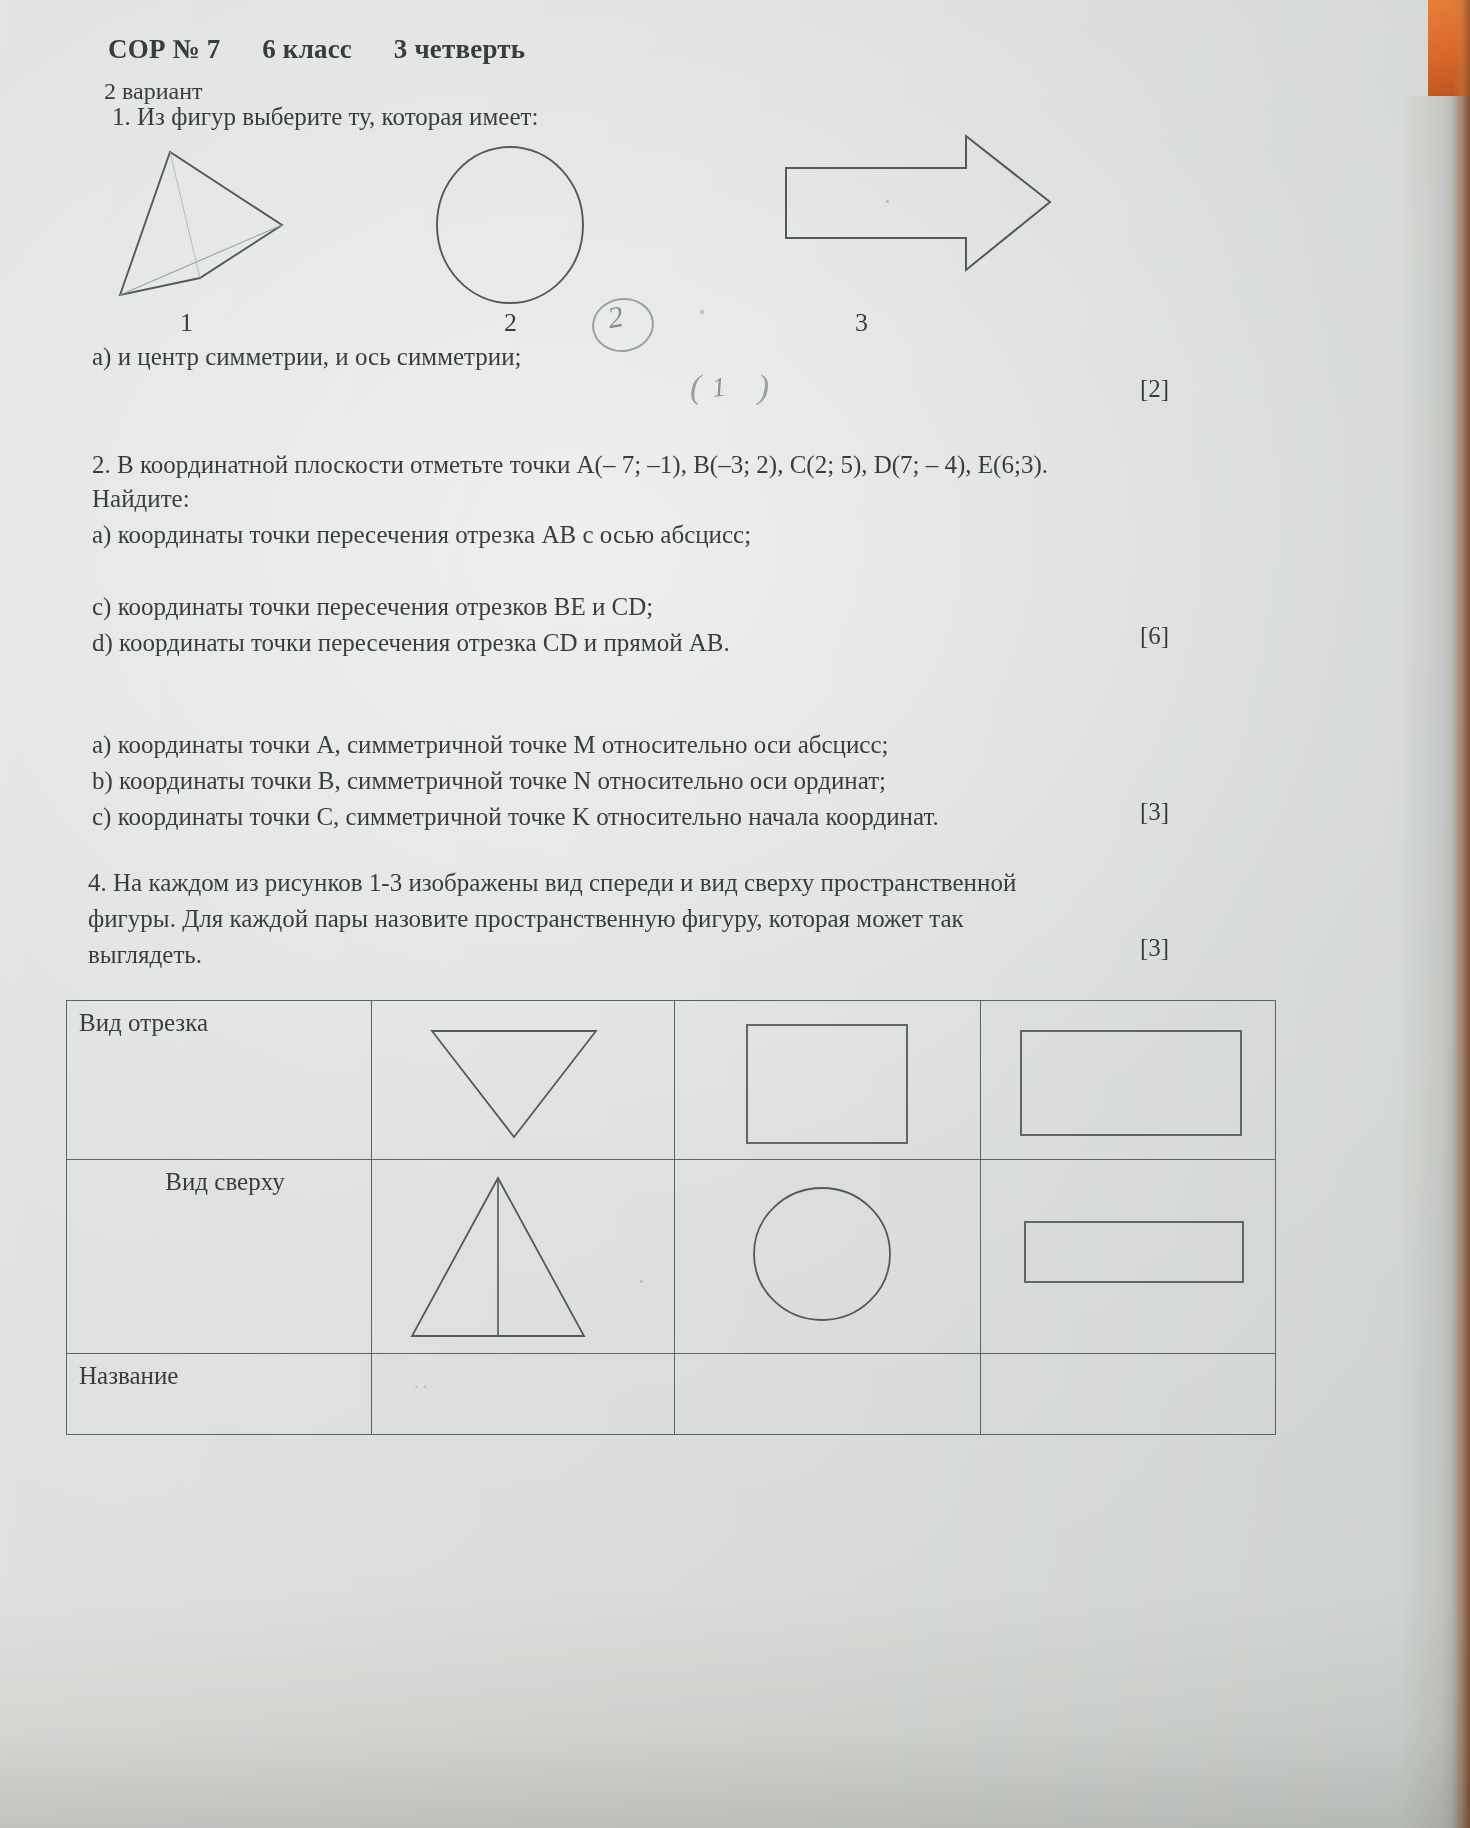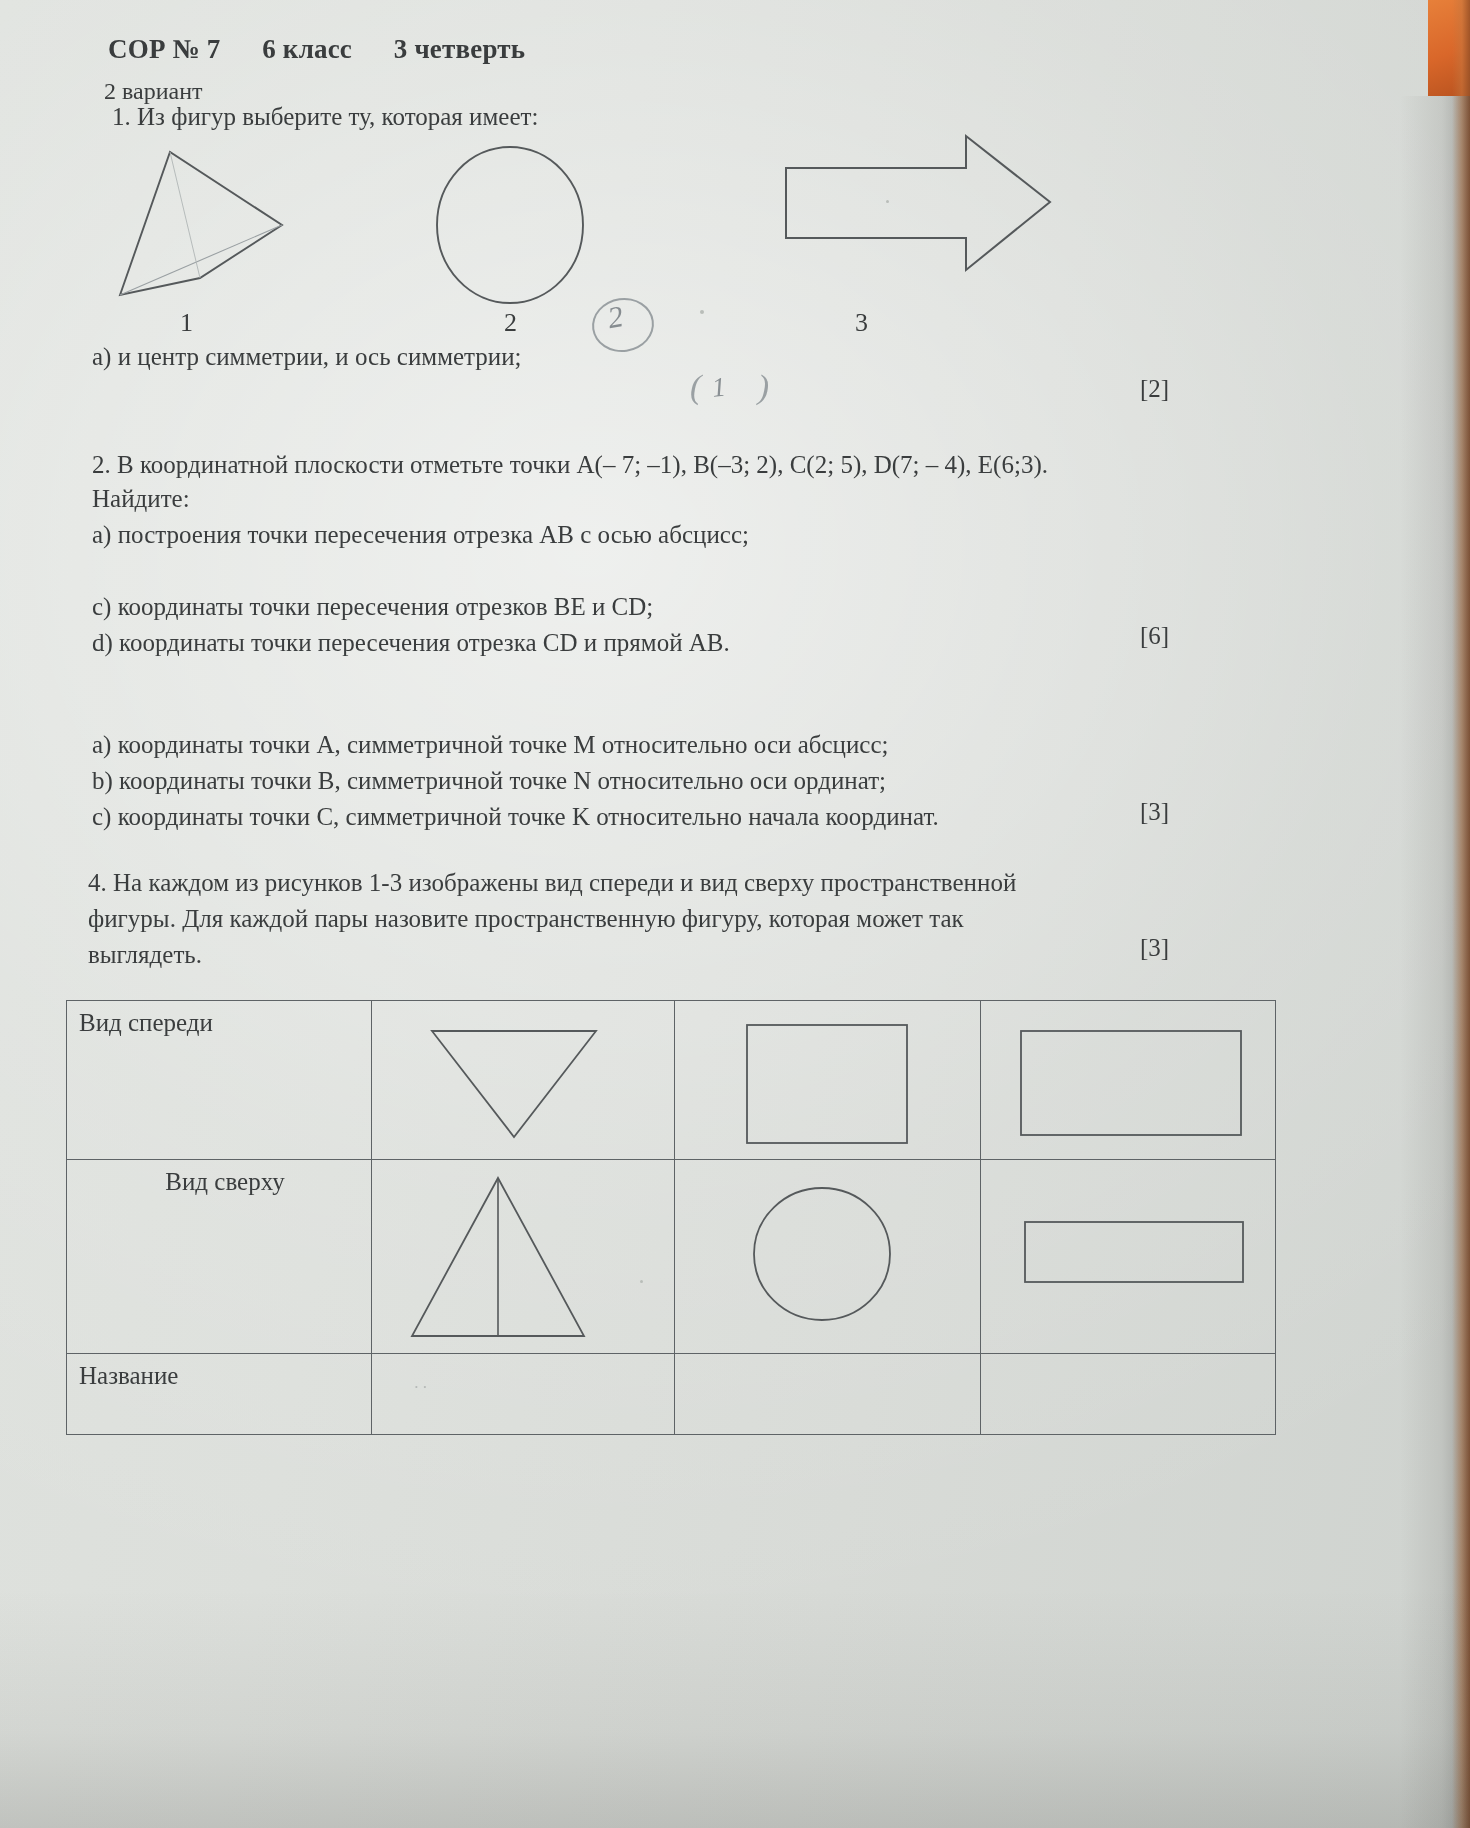--- a/index.html
+++ b/index.html
@@ -147,40 +147,40 @@
 
   <div class="q" style="left:92px;top:340px;">a) и центр симметрии, и ось симметрии;</div>
 
   <div id="hand-paren" class="hand">(&nbsp;)</div>
   <div id="hand-1" class="hand">1</div>
 
   <div class="marks" style="left:1140px;top:375px;">[2]</div>
 
   <div class="q" style="left:92px;top:448px;width:1110px;text-align:justify;font-family:Liberation Serif, serif;">2.  В  координатной  плоскости  отметьте  точки  A(– 7; –1), B(–3; 2), C(2; 5), D(7; – 4),  E(6;3).</div>
   <div class="q" style="left:92px;top:482px;text-align:center;">Найдите:</div>
-  <div class="q" style="left:92px;top:518px;">a) построения точки пересечения отрезка AB с осью абсцисс;</div>
+  <div class="q" style="left:92px;top:518px;">a) координаты точки пересечения отрезка AB с осью абсцисс;</div>
   <div class="q" style="left:92px;top:590px;">c) координаты точки пересечения отрезков BE и CD;</div>
   <div class="q" style="left:92px;top:626px;">d) координаты точки пересечения отрезка CD и прямой AB.</div>
   <div class="marks" style="left:1140px;top:622px;">[6]</div>
 
   <div class="q" style="left:92px;top:728px;">a) координаты точки A, симметричной точке M относительно оси абсцисс;</div>
   <div class="q" style="left:92px;top:764px;">b) координаты точки B, симметричной точке N относительно оси ординат;</div>
   <div class="q" style="left:92px;top:800px;">c) координаты точки C, симметричной точке K относительно начала координат.</div>
   <div class="marks" style="left:1140px;top:798px;">[3]</div>
 
   <div class="q" style="left:88px;top:866px;width:1100px;">4.  На каждом из рисунков 1-3 изображены вид спереди и вид сверху пространственной</div>
   <div class="q" style="left:88px;top:902px;width:1100px;font-family:Liberation Serif, serif;">фигуры.  Для  каждой  пары  назовите  пространственную  фигуру,  которая  может  так</div>
   <div class="q" style="left:88px;top:938px;">выглядеть.</div>
   <div class="marks" style="left:1140px;top:934px;">[3]</div>
 
   <div id="vtable">
     <table>
       <tbody>
           <tr>
-        <td class="col-label row1">Вид спереди</td>
+        <td class="col-label row1">Вид отрезка</td>
         <td class="col-1 row1">
           <div class="cellwrap">
             <svg width="288" height="142" viewBox="0 0 288 142">
               <path d="M 48 22 L 212 22 L 130 128 Z" fill="none" stroke="#55595b" stroke-width="1.8"></path>
             </svg>
           </div>
         </td>
         <td class="col-2 row1">
           <div class="cellwrap">
             <svg width="290" height="142" viewBox="0 0 290 142">

